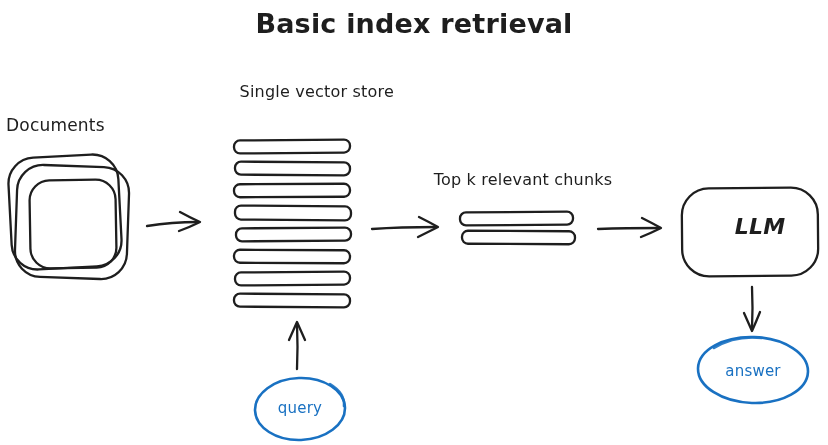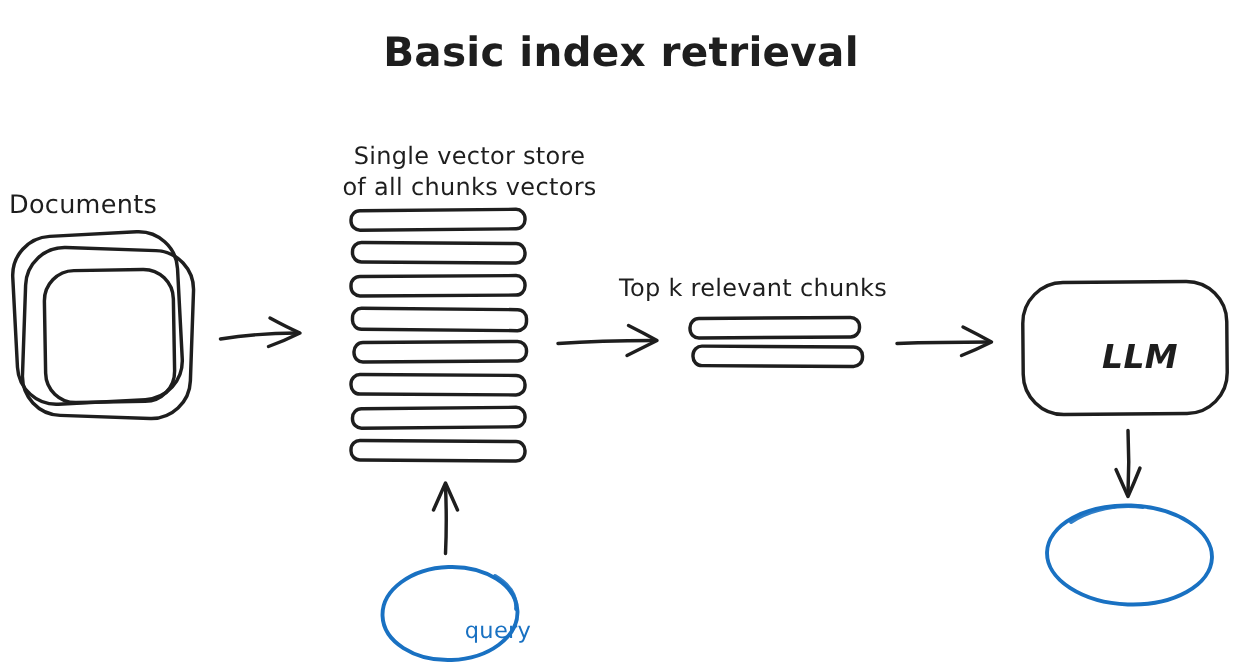--- a/index.html
+++ b/index.html
@@ -15,62 +15,60 @@
   .shapes-layer {
     position: absolute;
     left: 0; top: 0;
     width: 828px; height: 445px;
   }
   .label {
     position: absolute;
     color: #1e1e1e;
     letter-spacing: 0.2px;
     white-space: nowrap;
-    margin-top: 12px;
   }
   .title {
     left: 0; top: 8px;
     width: 828px;
     text-align: center;
     font-size: 27px;
     font-weight: bold;
   }
   .documents-label {
     left: 6px; top: 115px;
     font-size: 17px;
   }
   .store-label {
-    left: 205px; top: 82px;
+    left: 178px; top: 82px;
     width: 216px;
-    text-align: center;
+    text-align: right;
     font-size: 16px;
     line-height: 1.3;
     white-space: normal;
   }
   .topk-label {
-    left: 402px; top: 170px;
+    left: 423px; top: 170px;
     width: 200px;
     text-align: center;
     font-size: 16px;
   }
   .llm-label {
     left: 682px; top: 214px;
     width: 156px;
     text-align: center;
     font-size: 22px;
     font-style: italic;
     font-weight: bold;
   }
   .query-label {
     left: 255px; top: 399px;
     width: 90px;
     text-align: center;
     font-size: 15px;
     color: #1971c2;
-    padding-left: 32px;
   }
   .answer-label {
     left: 698px; top: 362px;
     width: 110px;
     text-align: center;
     font-size: 15px;
     color: #1971c2;
   }
   svg .ink { stroke: #1e1e1e; fill: none; stroke-width: 2.3; stroke-linecap: round; stroke-linejoin: round; }
   svg .blue { stroke: #1971c2; fill: none; stroke-width: 2.6; stroke-linecap: round; stroke-linejoin: round; }
@@ -144,23 +142,23 @@
     </g>
 
   </svg>
 
   <div class="label title">Basic index retrieval</div>
 
   <div class="label documents-label">Documents</div>
 
   <div class="label store-label">
     <span style="display:block">Single vector store</span>
-    <span style="display:block">of all chunks vectors</span>
   </div>
 
   <div class="label topk-label">Top k relevant chunks</div>
 
   <div class="label llm-label">LLM</div>
 
   <div class="label query-label">query</div>
 
+  <div class="label answer-label">answer</div>
 
 </div>
 
 </body></html>

